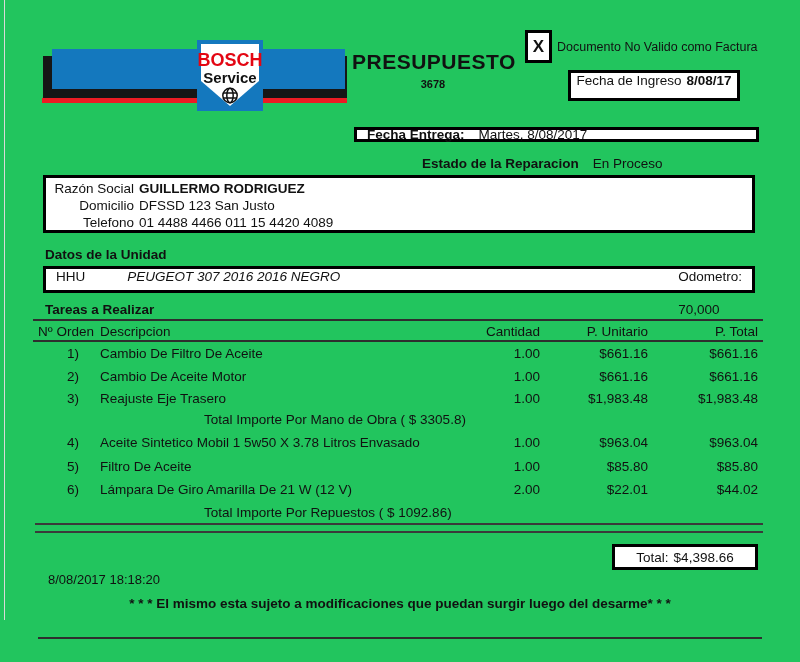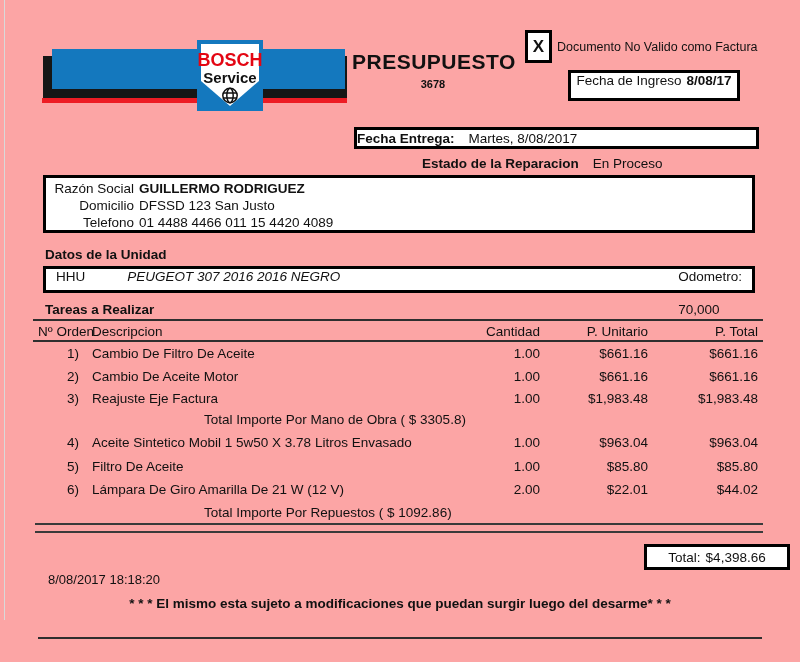--- a/index.html
+++ b/index.html
@@ -1,51 +1,51 @@
 <!DOCTYPE html>
 <html><head>
 <meta charset="utf-8">
 <style>
   html,body{margin:0;padding:0;background:#fff;}
   body{font-family:"Liberation Sans","DejaVu Sans",sans-serif;color:#111;}
-  .page{position:relative;width:800px;height:662px;background:#fca5a5;overflow:hidden;}
+  .page{position:relative;width:800px;height:662px;background:#22c55e;overflow:hidden;}
   .abs{position:absolute;}
   .b{font-weight:bold;}
   .box{border:3px solid #000;box-sizing:border-box;background:#fff;}
   .t13{font-size:13.5px;line-height:17px;white-space:nowrap;}
   .t12{font-size:12.5px;line-height:16px;white-space:nowrap;}
   .page-edge{left:4px;top:0;width:1px;height:620px;background:#d9d9d9;}
   
   .title{left:352px;top:50px;width:162px;text-align:center;font-size:21px;font-weight:bold;letter-spacing:.5px;white-space:nowrap;}
   .docnum{left:352px;top:78px;width:162px;text-align:center;font-size:11px;font-weight:bold;}
   .xbox{left:525px;top:30px;width:27px;height:33px;display:flex;align-items:center;justify-content:center;font-size:17px;font-weight:bold;}
   .novalid{left:557px;top:39px;}
   .ingreso{left:568px;top:70px;width:172px;height:31px;display:flex;align-items:flex-start;justify-content:center;gap:5px;font-size:13.5px;}
-  .entrega{left:354px;top:127px;width:405px;height:22px;display:flex;align-items:center;gap:14px;box-sizing:border-box;font-size:13.5px;}
+  .entrega{left:354px;top:127px;width:405px;height:15px;display:flex;align-items:center;gap:14px;padding-left:10px;box-sizing:border-box;font-size:13.5px;}
   .estado{left:422px;top:155px;display:flex;gap:14px;}
   
   .custbox{left:43px;top:175px;width:712px;height:58px;padding:2px 0;}
   .custline{display:flex;gap:5px;font-size:13.5px;line-height:17px;white-space:nowrap;}
   .custlabel{width:88px;text-align:right;flex:0 0 88px;}
   .sechead{font-size:13.5px;font-weight:bold;white-space:nowrap;}
   .unitbox{left:43px;top:266px;width:712px;height:27px;display:flex;font-size:13.5px;box-sizing:border-box;padding:0 10px;}
   .unit-desc{margin-left:42px;font-style:italic;}
   .odo{margin-left:auto;display:flex;gap:18px;flex-direction:column;}
   
   .rule{border-top:2px solid #2e2e2e;height:0;}
   .trow{left:0;top:0;width:800px;height:17px;font-size:13.5px;line-height:17px;}
   .trow span{position:absolute;white-space:nowrap;}
   .col-order{left:38px;width:41px;text-align:right;}
-  .col-desc{left:92px;}
+  .col-desc{left:100px;}
   .col-qty{left:440px;width:100px;text-align:right;}
   .col-unit{left:548px;width:100px;text-align:right;}
   .col-total{left:658px;width:100px;text-align:right;}
   .col-sub{left:204px;}
   .dblrule{left:35px;top:523px;width:728px;height:6px;border-top:2px solid #3a3a3a;border-bottom:2px solid #3a3a3a;box-sizing:content-box;}
-  .totalbox{left:612px;top:544px;width:146px;height:26px;display:flex;align-items:center;justify-content:center;gap:5px;font-size:13.5px;margin-left:32px;}
+  .totalbox{left:612px;top:544px;width:146px;height:26px;display:flex;align-items:center;justify-content:center;gap:5px;font-size:13.5px;}
   .stamp{left:48px;top:572px;font-size:13px;}
   .disclaimer{left:0;top:596px;width:800px;text-align:center;font-size:13.5px;font-weight:bold;white-space:nowrap;}
   .bottomrule{left:38px;top:637px;width:724px;border-top:2px solid #2e2e2e;height:0;}
 </style>
 </head>
 <body>
 
 <div class="page">
   <div class="abs page-edge"></div>
 
@@ -134,21 +134,21 @@
   </div>
   <div class="abs trow" style="top:368px;">
     <span class="col-order">2)</span>
     <span class="col-desc">Cambio De Aceite Motor</span>
     <span class="col-qty">1.00</span>
     <span class="col-unit">$661.16</span>
     <span class="col-total">$661.16</span>
   </div>
   <div class="abs trow" style="top:390px;">
     <span class="col-order">3)</span>
-    <span class="col-desc">Reajuste Eje Factura</span>
+    <span class="col-desc">Reajuste Eje Trasero</span>
     <span class="col-qty">1.00</span>
     <span class="col-unit">$1,983.48</span>
     <span class="col-total">$1,983.48</span>
   </div>
   <div class="abs trow" style="top:411px;">
     <span class="col-sub">Total Importe Por Mano de Obra ( $ 3305.8)</span>
   </div>
   <div class="abs trow" style="top:434px;">
     <span class="col-order">4)</span>
     <span class="col-desc">Aceite Sintetico Mobil 1 5w50 X 3.78 Litros Envasado</span>

